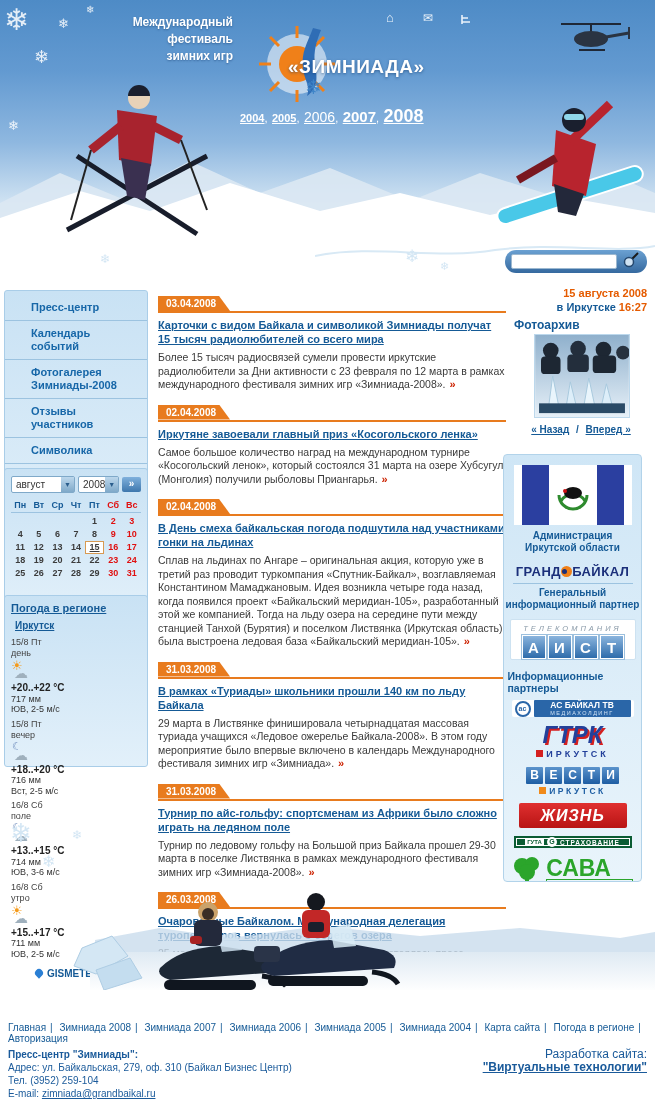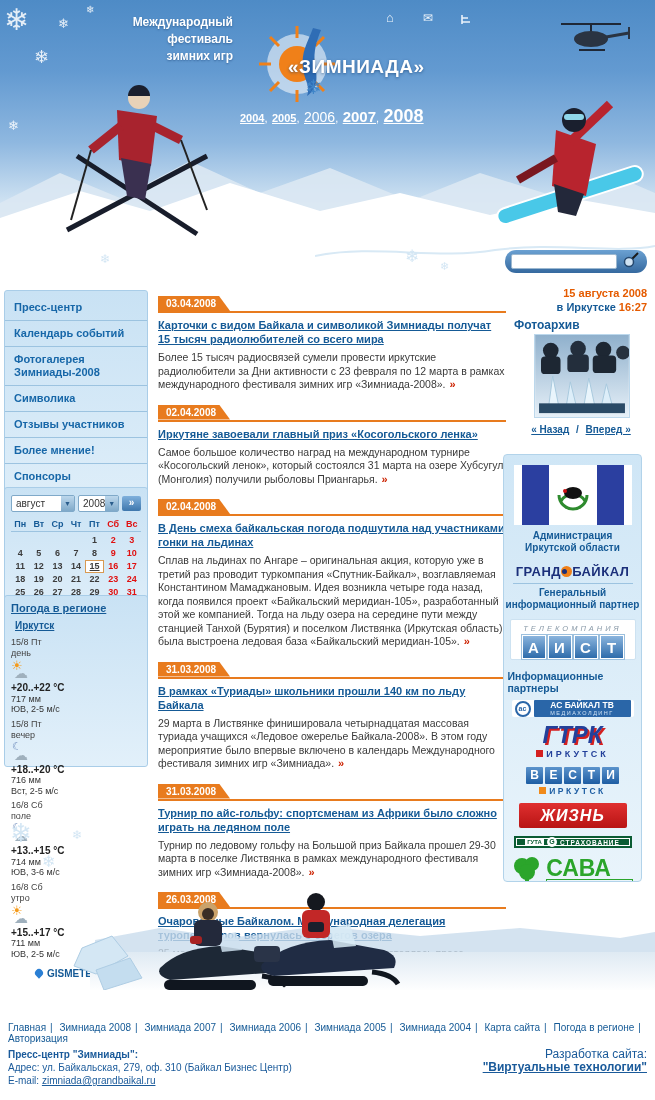--- a/index.html
+++ b/index.html
@@ -30,25 +30,25 @@
   .wave { position:absolute; right:0; top:2px; }
   .searchbar { position:absolute; left:505px; top:12px; width:142px; height:23px; border-radius:11px;
     background:linear-gradient(180deg,#6ba1d2,#35699f); display:flex; align-items:center; padding:0 6px; }
   .searchbar input { width:106px; height:15px; border:1px solid #9cb8d0; border-radius:2px; font-size:10px; padding:0 3px; }
   .mag { margin-left:6px; }
 
   
   .sbox { position:absolute; left:4px; width:144px; border:1px solid #a9cde8; border-radius:3px;
     background:linear-gradient(180deg,#c9e2f4 0%,#e2f0fa 100%); }
   .menu { top:290px; padding:4px 0; }
-  .mi { font-size:11px; font-weight:bold; color:#1767a8; padding:6px 8px 6px 9px;
+  .mi { font-size:11px; font-weight:bold; color:#1767a8; padding:6px 8px 6px 26px;
     border-bottom:1px solid #9cc3e0; cursor:pointer; line-height:13px; }
   .mi:last-child { border-bottom:none; }
 
-  .calbox { top:487px; height:148px; padding:7px 6px; }
+  .calbox { top:468px; height:148px; padding:7px 6px; }
   .cal-controls { display:flex; gap:3px; align-items:center; }
   .fakesel { background:#fff; border:1px solid #7fa9c9; height:17px; display:flex; align-items:center;
     justify-content:space-between; font-size:10px; color:#333; padding-left:4px; border-radius:2px; }
   .fakesel .arr { width:13px; height:100%; background:linear-gradient(180deg,#bcd7ec,#7fa9c9);
     color:#2a5d8c; font-size:7px; display:flex; align-items:center; justify-content:center; }
   .sel-month { width:68px; } .sel-year { width:42px; }
   .cal-next { width:20px; height:15px; border-radius:2px; background:linear-gradient(180deg,#7fb0dc,#3e77ad);
     color:#fff; font-size:10px; font-weight:bold; text-align:center; line-height:14px; cursor:pointer; }
   .cal { display:grid; grid-template-columns:repeat(7,1fr); margin-top:6px; }
   .cal span { font-size:9px; font-weight:bold; text-align:center; line-height:13px; color:#3c3c3c; }
@@ -265,22 +265,22 @@
             <line x1="9.5" y1="6.5" x2="15" y2="1" stroke="#1a1a1a" stroke-width="2"></line>
           </svg>
       </span>
     </div>
   </div>
 
   <div class="sbox menu">
     <div class="mi">Пресс-центр</div>
     <div class="mi">Календарь событий</div>
     <div class="mi">Фотогалерея Зимниады-2008</div>
+    <div class="mi">Отзывы участников</div>
     <div class="mi">Символика</div>
-    <div class="mi">Отзывы участников</div>
     <div class="mi">Более мнение!</div>
     <div class="mi">Спонсоры</div>
     <div class="mi">Стань участником</div>
     <div class="mi">Контакты</div>
   </div>
 
   <div class="sbox calbox">
     <div class="cal-controls">
       <div class="fakesel sel-month">
           <span>август</span>
@@ -612,20 +612,21 @@
     <a>Зимниада 2005</a><span class="d">|</span>
     <a>Зимниада 2004</a><span class="d">|</span>
     <a>Карта сайта</a><span class="d">|</span>
     <a>Погода в регионе</a><span class="d">|</span>
     <a>Авторизация</a>
   </div>
 
   <div class="fcontact">
     <div class="b">Пресс-центр "Зимниады":</div>
     <div>Адрес: ул. Байкальская, 279, оф. 310 (Байкал Бизнес Центр)</div>
+    <div>Тел. (3952) 259-104</div>
     <div><span>E-mail:</span>
       <a>zimniada@grandbaikal.ru</a></div>
   </div>
 
   <div class="fdev">
     <div>Разработка сайта:</div>
     <a>"Виртуальные технологии"</a>
   </div>
 
 </div>

